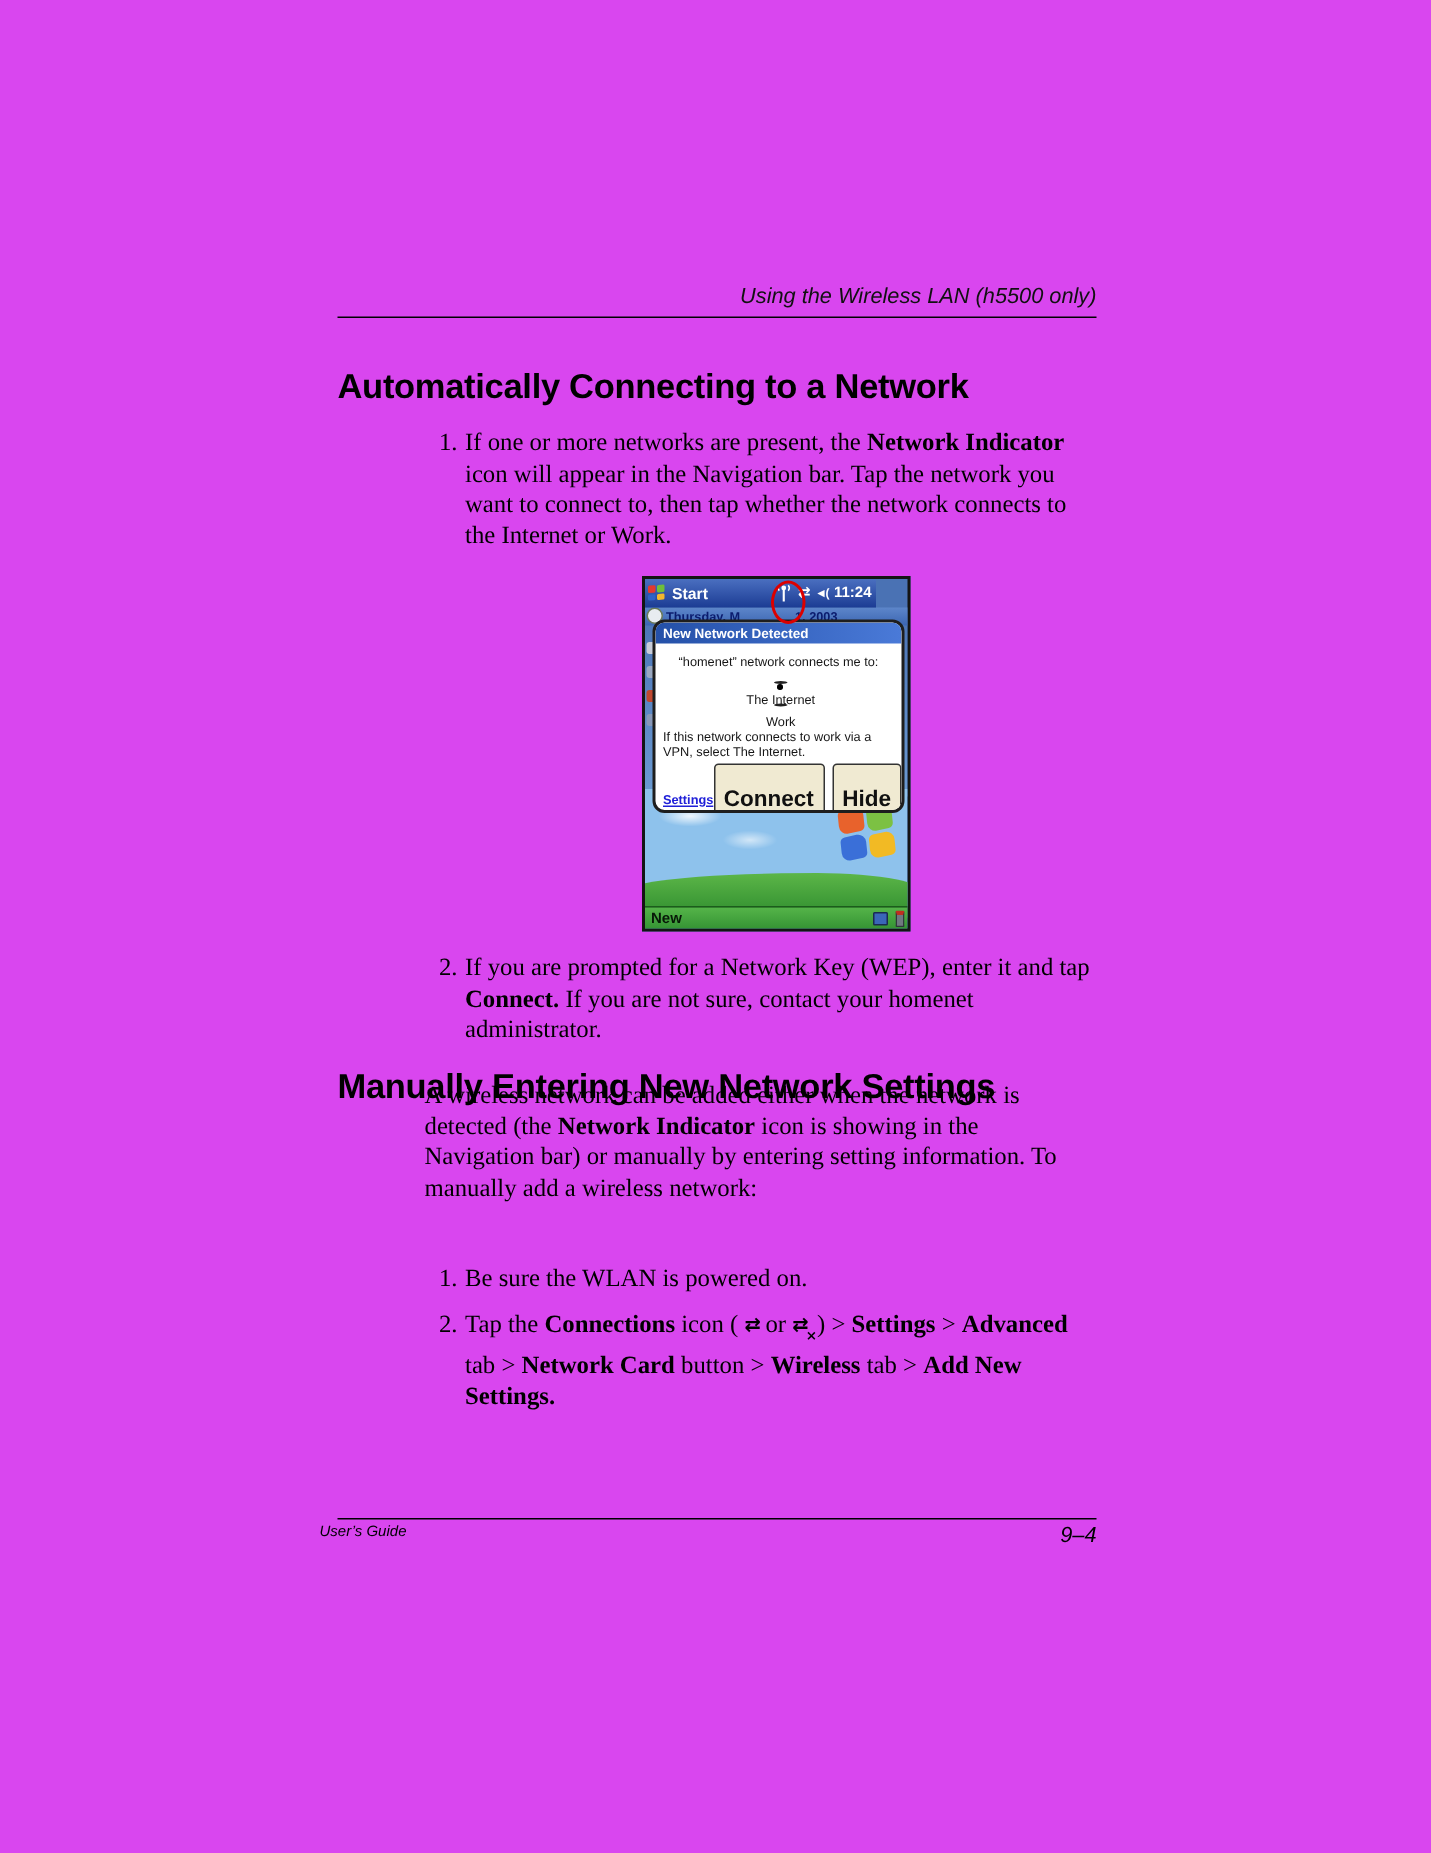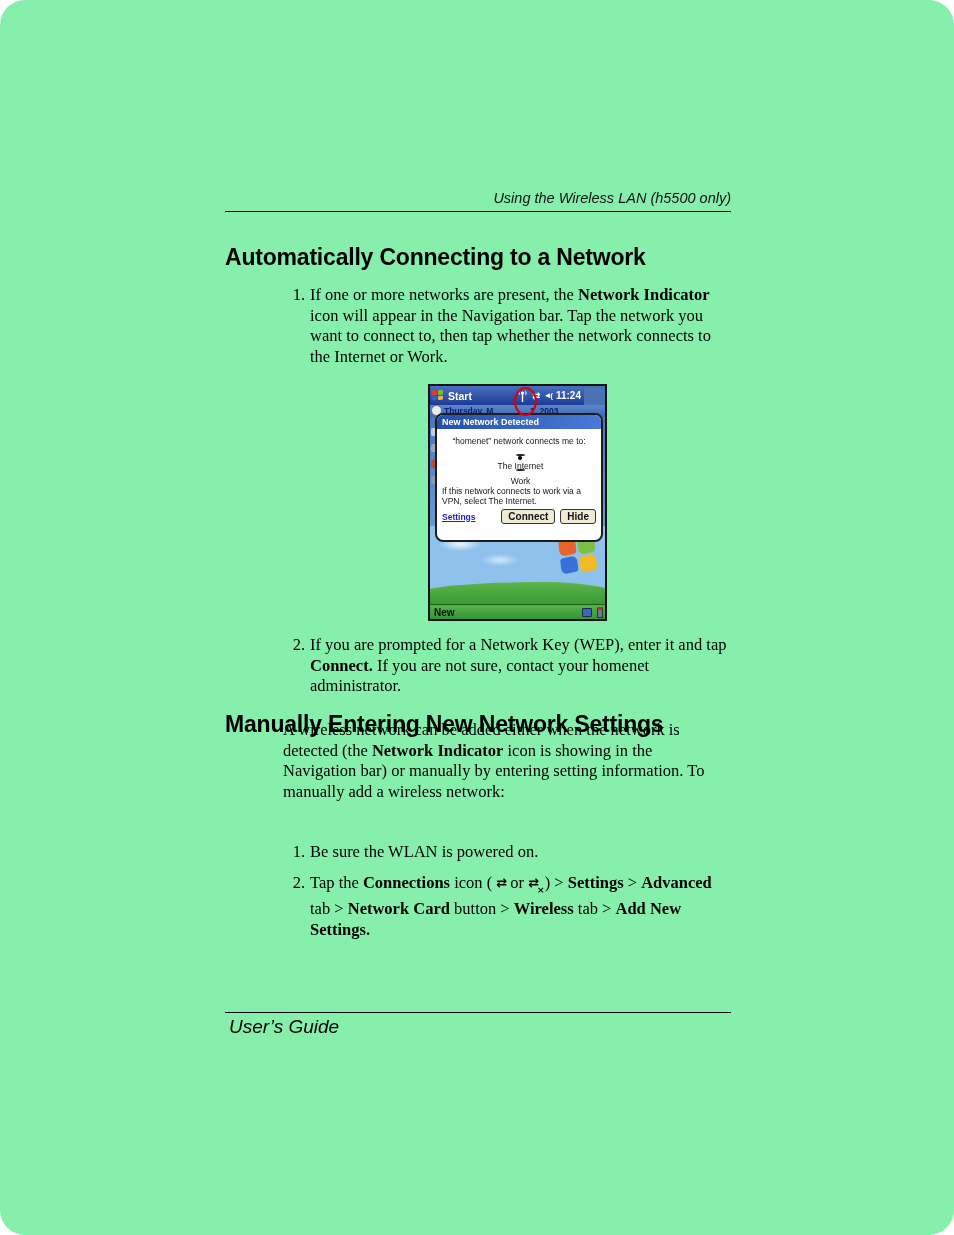--- a/index.html
+++ b/index.html
@@ -1,26 +1,26 @@
 <!DOCTYPE html>
 <html><head>
 <meta charset="utf-8">
 <style>
   html,body{margin:0;padding:0;background:#ffffff;}
-  .page{position:relative;width:954px;height:1235px;background:#86efac;overflow:hidden;
-        font-family:"Liberation Serif",serif;color:#000;border-radius:25px;}
+  .page{position:relative;width:954px;height:1235px;background:#d946ef;overflow:hidden;
+        font-family:"Liberation Serif",serif;color:#000;}
 
   
   .running-head{position:absolute;top:190px;left:225px;width:506px;text-align:right;
     font-family:"Liberation Sans",sans-serif;font-style:italic;font-size:14.5px;color:#111;}
   .rule{position:absolute;left:225px;width:506px;border-top:1.6px solid #000;height:0;}
   .rule-top{top:211px;}
   .rule-bottom{top:1012px;}
-  .footer-left{position:absolute;top:1016px;left:229px;
-    font-family:"Liberation Sans",sans-serif;font-style:italic;font-size:19px;}
+  .footer-left{position:absolute;top:1016px;left:213px;
+    font-family:"Liberation Sans",sans-serif;font-style:italic;font-size:10px;}
   .footer-right{position:absolute;top:1016px;left:225px;width:506px;text-align:right;
     font-family:"Liberation Sans",sans-serif;font-style:italic;font-size:14.5px;}
 
   
   .h1{position:absolute;left:225px;font-family:"Liberation Sans",sans-serif;
       font-weight:bold;font-size:23px;letter-spacing:-0.2px;color:#000;}
 
   
   .step{position:absolute;display:flex;font-size:16.5px;line-height:20.6px;}
   .step .num{width:19px;flex:0 0 19px;text-align:right;margin-right:5px;}
@@ -79,22 +79,22 @@
   .dlg-body{padding:4px 5px 0 5px;font-size:8.5px;color:#151515;}
   .msg{margin:3px 0 8px 0;text-align:center;}
   .radio-row{display:flex;align-items:center;gap:5px;margin:0 0 4px 3px;height:11px;flex-direction:column;}
   .radio{width:9px;height:9px;border:1.5px solid #222;border-radius:50%;box-sizing:border-box;
     display:inline-block;position:relative;background:#fff;}
   .radio.checked::after{content:"";position:absolute;left:1.2px;top:1.2px;width:3.6px;height:3.6px;
     border-radius:50%;background:#000;}
   .vpn{margin:6px 0 3px 0;line-height:10px;}
   .dlg-actions{display:flex;align-items:center;margin-top:2px;}
   .link{color:#2020d8;text-decoration:underline;font-weight:bold;font-size:8.5px;}
-  .btn{background:#f0ead2;border:1.5px solid #333;border-radius:3px;font-weight:bold;font-size:10px;
-    padding:1px 6px;margin-left:5px;color:#111;}
+  .btn{background:#f0ead2;border:1.5px solid #333;border-radius:3px;font-weight:bold;font-size:15px;
+    padding:14px 6px;margin-left:5px;color:#111;}
   .btn-connect{margin-left:auto;}
   .cmdbar{position:absolute;left:0;top:218px;width:175px;height:15px;z-index:3;
     background:linear-gradient(to bottom,#55b449,#339233);border-top:1px solid #1c5c1c;
     display:flex;align-items:center;}
   .cmd-new{color:#081808;font-weight:bold;font-size:10px;margin-left:4px;}
   .cmd-icons{position:absolute;right:2px;top:2px;display:flex;gap:5px;align-items:center;}
   .mon-ico{width:10px;height:9px;background:#3a66b8;border:1px solid #1a2a50;border-radius:1px;box-sizing:border-box;}
   .bat-ico{width:6px;height:11px;background:#707880;border:1px solid #30383c;border-radius:1px;box-sizing:border-box;
     border-top:3px solid #c03020;}
 </style>
@@ -205,14 +205,15 @@
     <div class="txt"><span>Be sure the WLAN is powered on.</span></div>
   </div>
 
   <div class="step" style="left:286px;top:873px;">
     <span class="num">2.</span>
     <div class="txt"><span>Tap the </span><b>Connections</b><span> icon ( </span><span class="conn-icon">⇄</span><span> or </span><span class="conn-icon"><span>⇄</span><sub>×</sub></span><span>) &gt; </span><b>Settings</b><span> &gt; </span><b>Advanced</b><span> tab &gt; </span><b>Network Card</b><span> button &gt; </span><b>Wireless</b><span> tab &gt; </span><b>Add New Settings.</b></div>
   </div>
 
   <div class="rule rule-bottom"></div>
   <div class="footer-left">User’s Guide</div>
+  <div class="footer-right">9–4</div>
 
 </div>
 
 </body></html>

